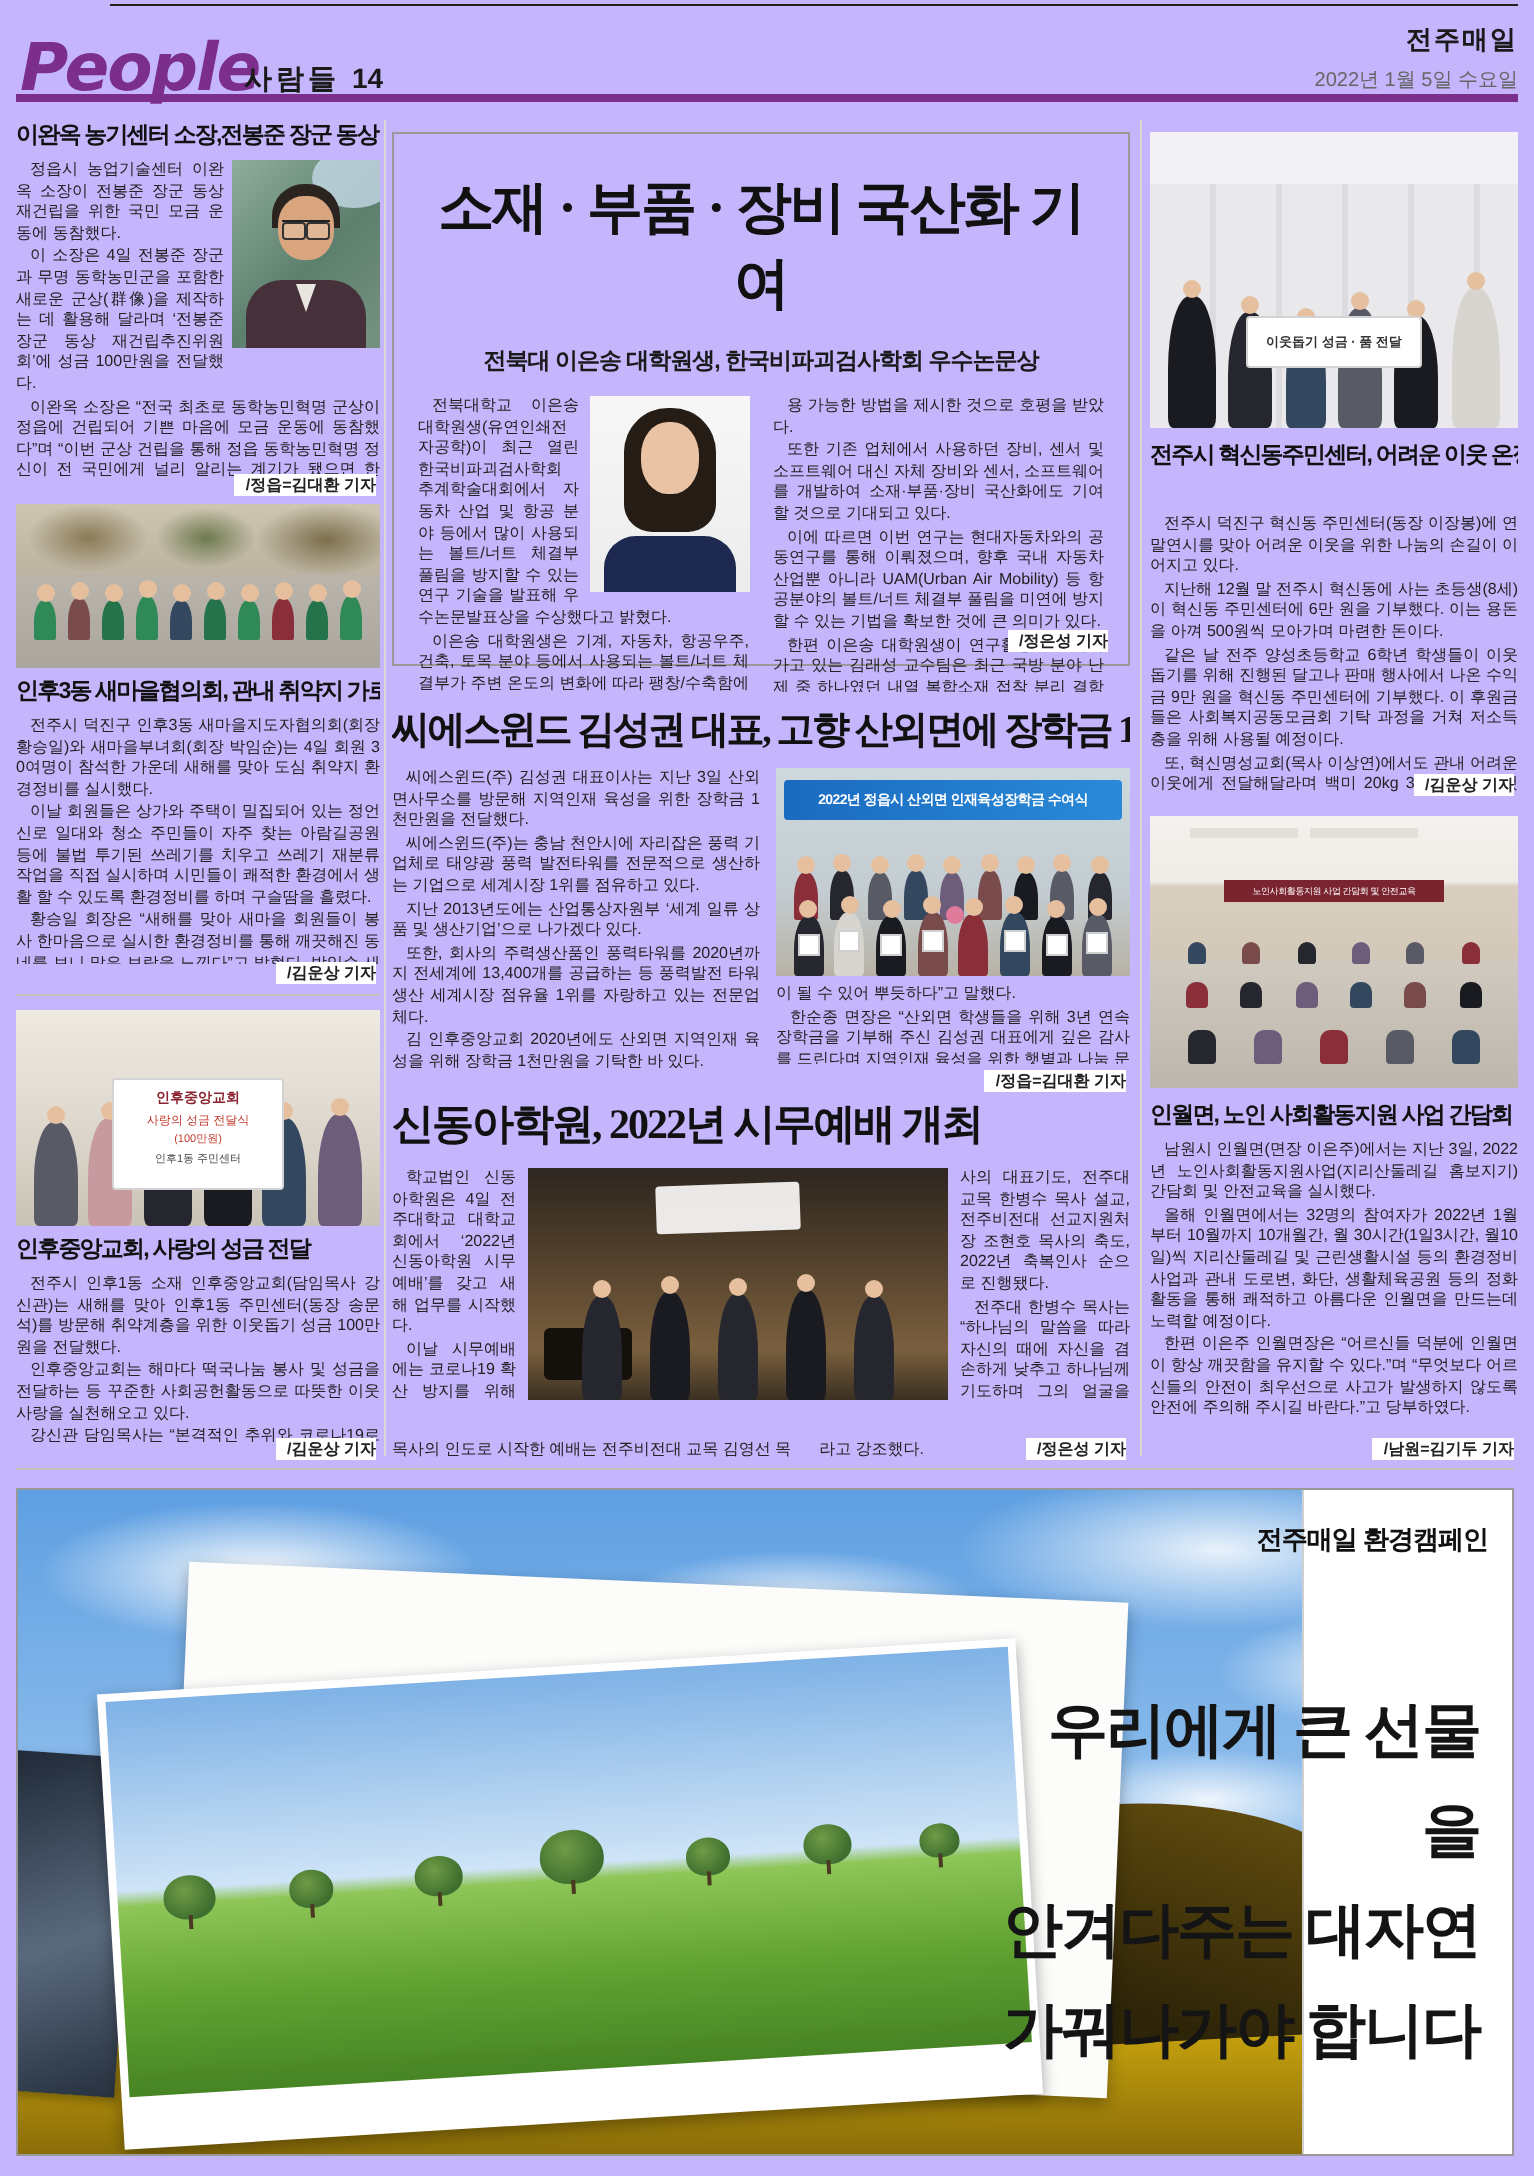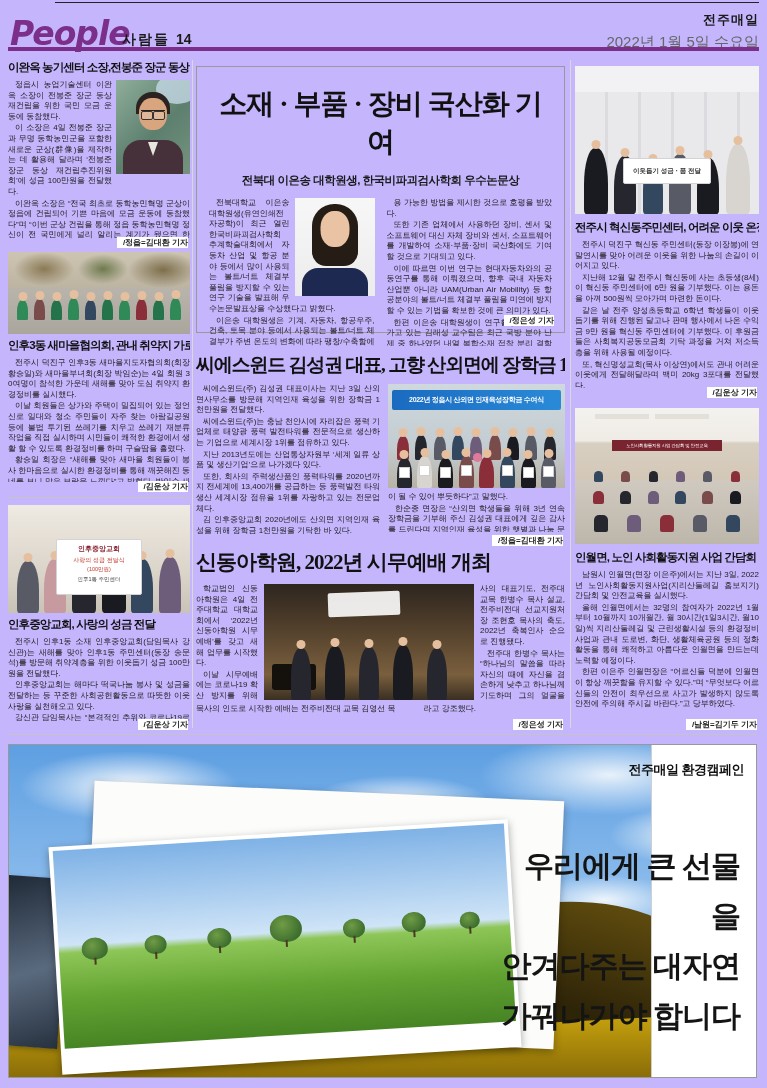--- a/index.html
+++ b/index.html
@@ -5,21 +5,21 @@
   html,body{margin:0;padding:0;background:#fff;}
   .page{position:relative;width:767px;height:1088px;background:#c4b5fd;overflow:hidden;
         font-family:"Liberation Sans","DejaVu Sans",sans-serif;color:#1a1a1a;}
   
   .topline{position:absolute;left:55px;right:8px;top:2px;height:1px;background:#222;}
   .logo{position:absolute;left:10px;top:14px;font-family:"DejaVu Sans",sans-serif;
         font-style:italic;font-weight:bold;font-size:33px;color:#7b2e8a;letter-spacing:-1px;}
   .section-kr{position:absolute;left:122px;top:31px;font-size:14px;font-weight:bold;letter-spacing:2px;}
   .page-num{position:absolute;left:176px;top:31px;font-size:14px;font-weight:bold;}
   .masthead{position:absolute;right:8px;top:11px;font-size:13px;font-weight:bold;letter-spacing:1px;}
-  .pub-date{position:absolute;right:8px;top:33px;font-size:15px;color:#666;}
+  .pub-date{position:absolute;right:8px;top:33px;font-size:10px;color:#666;}
   .purple-bar{position:absolute;left:8px;right:8px;top:47px;height:4px;background:#7b2e8a;}
   
   .t-sm{font-size:11.5px;font-weight:bold;letter-spacing:-0.9px;color:#111;white-space:nowrap;overflow:hidden;}
   .t-serif{font-family:"Liberation Serif","DejaVu Serif",serif;font-weight:bold;color:#111;}
   .bt{font-size:8px;line-height:10.6px;text-align:justify;word-break:break-all;color:#222;overflow:hidden;}
   .bt p{margin:0 0 1px 0;text-indent:7px;}
   .blk{position:absolute;overflow:hidden;}
   .reporter{position:absolute;right:2px;bottom:0;font-size:8px;background:#fff;padding-left:6px;color:#222;font-weight:bold;}
   .vsep{position:absolute;top:60px;height:668px;width:1px;background:#d9d9d9;}
   .hsep{position:absolute;height:1px;background:#c4c4c4;}
@@ -278,21 +278,21 @@
           <span class="fig c2" style="width:20px;height:53px"></span>
           <span class="fig c1" style="width:20px;height:55px"></span>
           <span class="fig c2" style="width:20px;height:52px"></span>
         </div>
       </div>
       <div class="bt" style="flex:1">
         <p style="text-indent:0">사의 대표기도, 전주대 교목 한병수 목사 설교, 전주비전대 선교지원처장 조현호 목사의 축도, 2022년 축복인사 순으로 진행됐다.</p>
         <p>전주대 한병수 목사는 “하나님의 말씀을 따라 자신의 때에 자신을 겸손하게 낮추고 하나님께 기도하며 그의 얼굴을 구하며 자신을 악한 길들에서 돌이키면 반드시 선한 응답을 주신다”</p>
       </div>
     </div>
-    <div class="bt" style="margin-top:4px;display:flex;gap:28px">
+    <div class="bt" style="margin-top:20px;display:flex;gap:14px">
       <span>목사의 인도로 시작한 예배는 전주비전대 교목 김영선 목</span>
       <span>라고 강조했다.</span>
     </div>
     <div class="reporter">/정은성 기자</div>
   </div>
 
   <div class="ph" style="left:575px;top:66px;width:184px;height:148px;background:repeating-linear-gradient(90deg,#e9e9ec 0 30px,#dcdce0 30px 33px)">
     <div style="position:absolute;left:0;right:0;top:0;height:26px;background:#f2f2f4"></div>
     <div class="crowd" style="bottom:0">
       <span class="fig c1" style="width:24px;height:66px"></span>
@@ -301,21 +301,21 @@
       <span class="fig c3" style="width:22px;height:60px"></span>
       <span class="fig c1" style="width:22px;height:56px"></span>
       <span class="fig c8" style="width:24px;height:70px"></span>
     </div>
     <div class="signboard" style="left:50%;bottom:30px;transform:translateX(-50%);width:86px;height:24px;display:flex;align-items:center;justify-content:center">
       <span style="font-size:6.5px;font-weight:bold;color:#333">이웃돕기 성금 · 품 전달</span>
     </div>
   </div>
   <div class="blk" style="left:575px;top:220px;width:184px;height:178px">
     <div class="t-sm">전주시 혁신동주민센터, 어려운 이웃 온정 줄이어</div>
-    <div class="bt" style="margin-top:5px;height:148px">
+    <div class="bt" style="margin-top:22px;height:148px">
       <p>전주시 덕진구 혁신동 주민센터(동장 이장봉)에 연말연시를 맞아 어려운 이웃을 위한 나눔의 손길이 이어지고 있다.</p>
       <p>지난해 12월 말 전주시 혁신동에 사는 초등생(8세)이 혁신동 주민센터에 6만 원을 기부했다. 이는 용돈을 아껴 500원씩 모아가며 마련한 돈이다.</p>
       <p>같은 날 전주 양성초등학교 6학년 학생들이 이웃돕기를 위해 진행된 달고나 판매 행사에서 나온 수익금 9만 원을 혁신동 주민센터에 기부했다. 이 후원금들은 사회복지공동모금회 기탁 과정을 거쳐 저소득층을 위해 사용될 예정이다.</p>
       <p>또, 혁신명성교회(목사 이상연)에서도 관내 어려운 이웃에게 전달해달라며 백미 20kg 3포대를 전달했다.</p>
 
     </div>
     <div class="reporter">/김운상 기자</div>
   </div>
 
   <div class="ph" style="left:575px;top:408px;width:184px;height:136px;background:linear-gradient(180deg,#f4f2ee 0%,#efece6 24%,#d9cfc0 26%,#d3c8b8 52%,#cfc9bf 54%,#bdb6ab 100%)">

